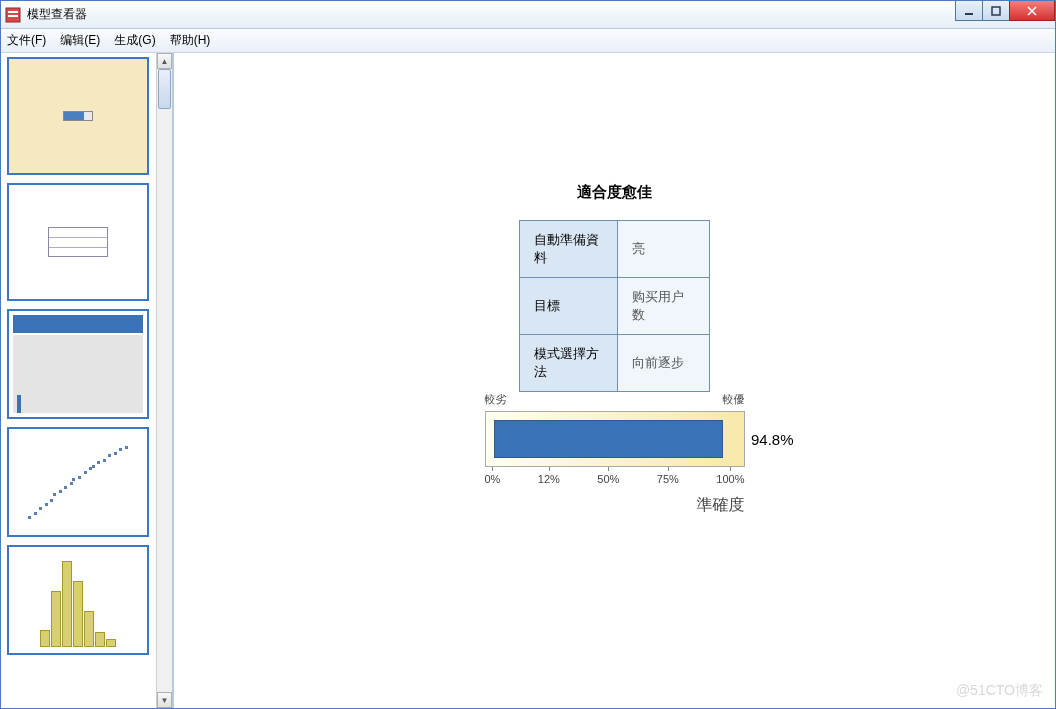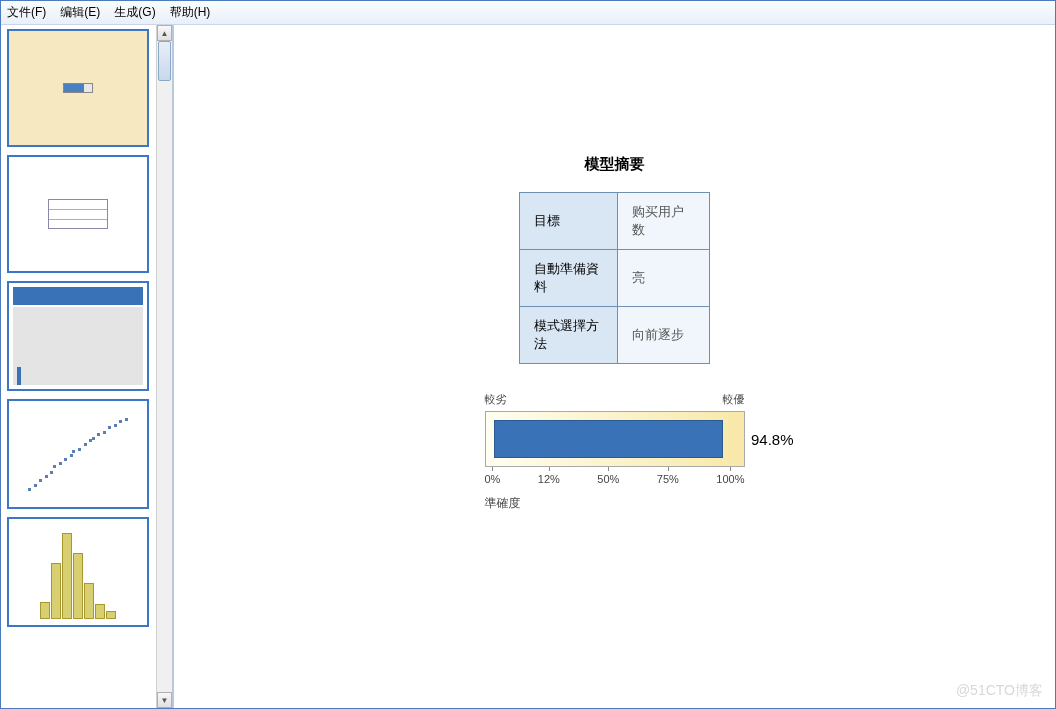--- a/index.html
+++ b/index.html
@@ -38,29 +38,29 @@
 
 .summary-title { font-size: 15px; font-weight: bold; margin: 90px 0 18px; }
 
 .summary-table { border-collapse: collapse; }
 .summary-table td { border: 1px solid #7090b0; padding: 10px 14px; font-size: 13px; }
 .summary-table td.label { background: #d9e6f3; width: 98px; font-weight: normal; }
 .summary-table td.value { background: #f0f6fb; width: 92px; color: #555; }
 
 .footnote { font-size: 12px; color: #555; margin-top: 8px; width: 190px; text-align: left; line-height: 1.4; }
 
-.accuracy-block { margin-top: 28px; width: 260px; position: relative; }
+.accuracy-block { width: 260px; position: relative; }
 .acc-labels { display: flex; justify-content: space-between; font-size: 11px; color: #444; margin-bottom: 4px; }
 .acc-bar-bg { height: 56px; background: linear-gradient(to right, #fffef0, #f8e8a8); border: 1px solid #aaa; position: relative; padding: 8px; }
 .acc-bar-fill { height: 100%; background: #3a72b8; border: 1px solid #2a5a90; }
 .acc-value { position: absolute; right: -50px; top: 50%; transform: translateY(-50%); font-size: 15px; }
 .acc-ticks { display: flex; justify-content: space-between; font-size: 11px; color: #444; margin-top: 6px; position: relative; }
 .acc-ticks span { position: relative; }
 .acc-ticks span::before { content:""; position:absolute; top:-6px; left:50%; width:1px; height:4px; background:#888;}
-.acc-axis-label { text-align: left; font-size: 12px; color: #444; margin-top: 10px; }
+.acc-axis-label { text-align: right; font-size: 16px; color: #444; margin-top: 10px; }
 
 .watermark { position: absolute; right: 12px; bottom: 8px; color: #d8d8d8; font-size: 14px; }
 
 
 .pv-bar-mini { width: 30px; height: 10px; border: 1px solid #888; background: linear-gradient(90deg,#4a80c0 70%, #e8e8e8 70%); }
 .pv-table-mini { width: 60px; height: 30px; border: 1px solid #88a; display: grid; grid-template-rows: repeat(3,1fr); }
 .pv-table-mini div { border-top: 1px solid #aac; }
 .pv-table-mini div:first-child{border-top:none;}
 .pv-accuracy-mini { width: 100%; height: 100%; padding: 4px; display:flex; flex-direction:column;}
 .pv-accuracy-mini .top{ height:18px; background:#3a72b8; margin-bottom:2px;}
@@ -69,20 +69,48 @@
 .pv-scatter-mini { width:100%; height:100%; position:relative;}
 .pv-scatter-mini i{position:absolute; width:3px;height:3px;background:#5a7fb0;}
 .pv-hist-mini { width:100%; height:100%; display:flex; align-items:flex-end; justify-content:center; gap:1px; padding:6px 18px;}
 .pv-hist-mini b{display:block; background:#d8d070; border:1px solid #a89830; width:10px;}
 </style>
 </head>
 <body>
 
 <div class="window">
 
+  <div class="titlebar">
+    <span class="app-icon">
+      <svg width="16" height="16">
+          <rect x="1" y="1" width="14" height="14" fill="#d84a4a" stroke="#8a2a2a"></rect>
+          <rect x="3" y="4" width="10" height="2" fill="#fff"></rect>
+          <rect x="3" y="8" width="10" height="2" fill="#fff"></rect>
+        </svg>
+    </span>
+    <span class="title">模型查看器</span>
+    <div class="win-controls">
+      <div class="win-btn min">
+          <svg width="10" height="10">
+            <rect x="1" y="7" width="8" height="2" fill="#2a3a50"></rect>
+          </svg>
+        </div>
+      <div class="win-btn max">
+          <svg width="10" height="10">
+            <rect x="1" y="1" width="8" height="8" fill="none" stroke="#2a3a50" stroke-width="1.5"></rect>
+          </svg>
+        </div>
+      <div class="win-btn close">
+          <svg width="12" height="12">
+            <line x1="2" y1="2" x2="10" y2="10" stroke="#fff" stroke-width="1.6"></line>
+            <line x1="10" y1="2" x2="2" y2="10" stroke="#fff" stroke-width="1.6"></line>
+          </svg>
+        </div>
+    </div>
+  </div>
 
   <div class="menubar">
     <span class="menu-item">文件(F)</span>
     <span class="menu-item">编辑(E)</span>
     <span class="menu-item">生成(G)</span>
     <span class="menu-item">帮助(H)</span>
   </div>
 
   <div class="body-area">
 
@@ -153,31 +181,31 @@
         <div class="track">
           <div class="thumb-handle"></div>
         </div>
         <div class="arrow bottom">▼</div>
       </div>
     </div>
 
     <div class="main-view">
       <div class="content">
 
-        <div class="summary-title">模型摘要</div>
+        <div class="summary-title">適合度愈佳</div>
 
         <table class="summary-table">
           <tbody>
               <tr>
+            <td class="label">自動準備資料</td>
+            <td class="value">亮</td>
+          </tr>
+          <tr>
             <td class="label">目標</td>
             <td class="value">购买用户数</td>
-          </tr>
-          <tr>
-            <td class="label">自動準備資料</td>
-            <td class="value">亮</td>
           </tr>
           <tr>
             <td class="label">模式選擇方法</td>
             <td class="value">向前逐步</td>
           </tr>
         </tbody>
           </table>
 
 
         <div class="accuracy-block">

